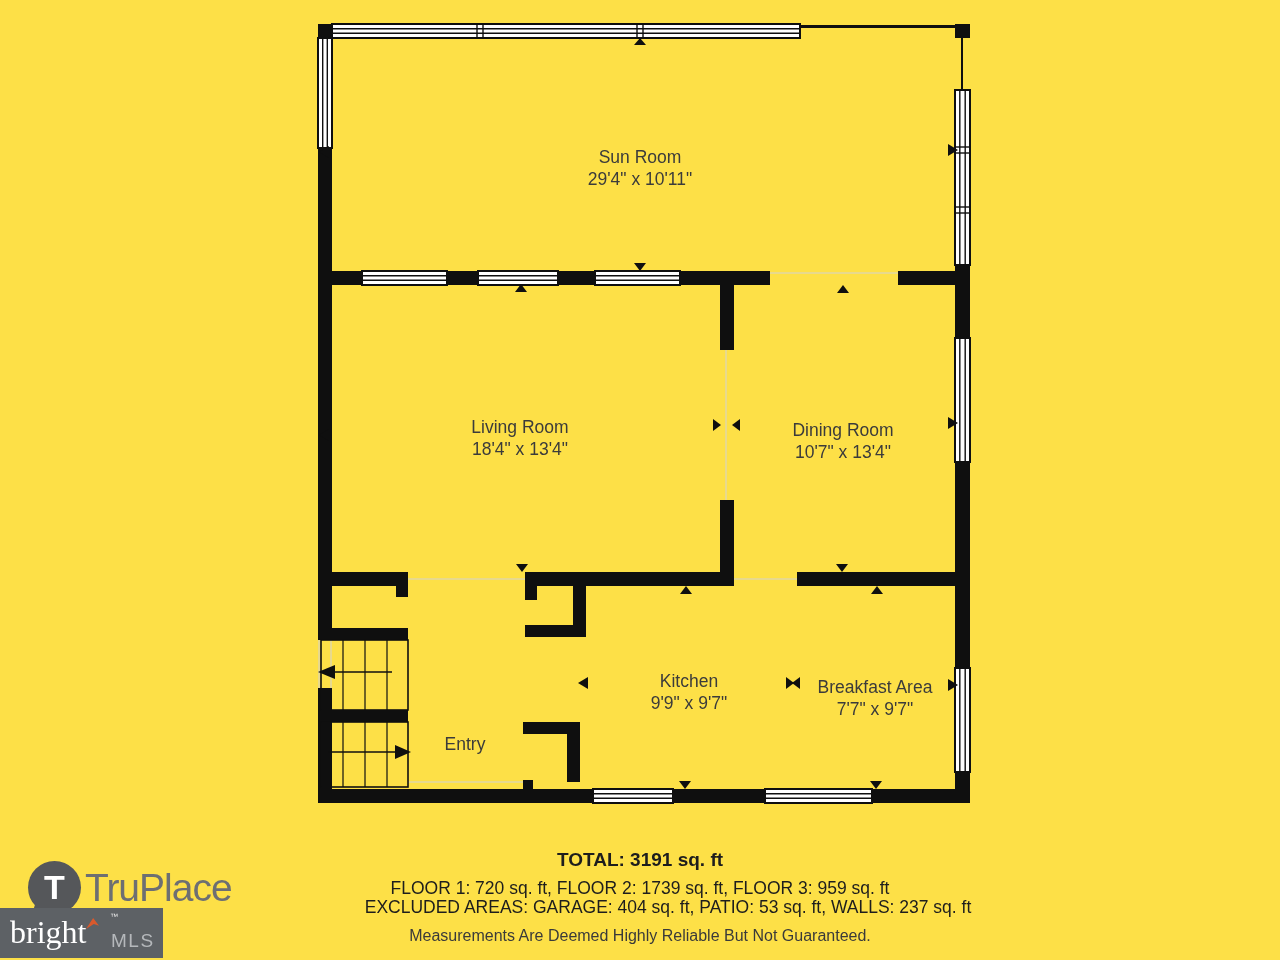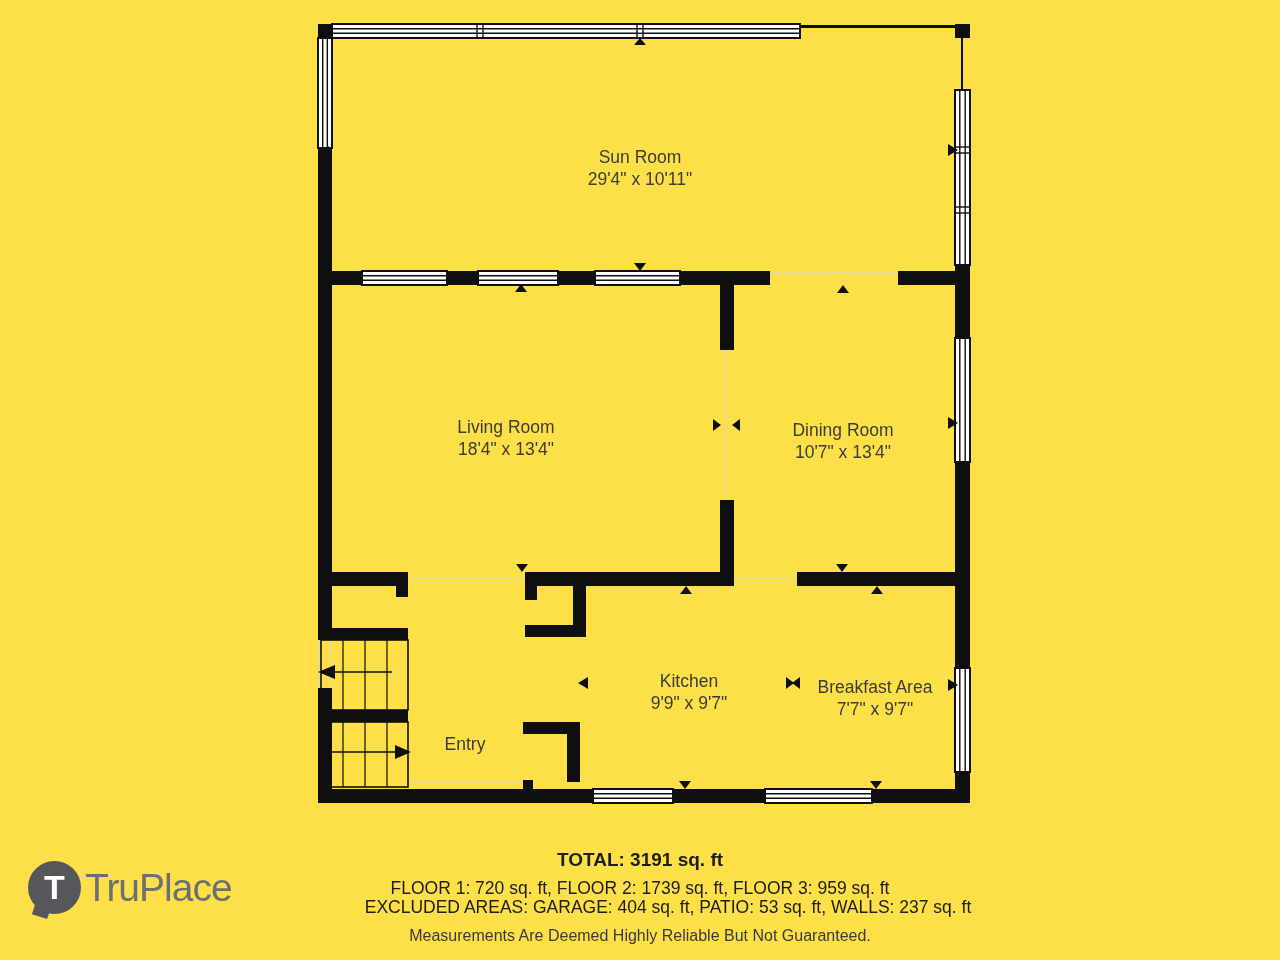--- a/index.html
+++ b/index.html
@@ -193,21 +193,21 @@
       <polygon class="tri" points="948,679 948,691 958,685"></polygon>
       <polygon class="tri" points="679,781 691,781 685,789"></polygon>
       <polygon class="tri" points="870,781 882,781 876,789"></polygon>
     </g>
   </svg>
 
   <div class="room-label" style="left:640px;top:168px;">
     <div>Sun Room</div>
     <div>29'4" x 10'11"</div>
   </div>
-  <div class="room-label" style="left:506px;top:438px;">
+  <div class="room-label" style="left:520px;top:438px;">
     <div>Living Room</div>
     <div>18'4" x 13'4"</div>
   </div>
   <div class="room-label" style="left:843px;top:441px;">
     <div>Dining Room</div>
     <div>10'7" x 13'4"</div>
   </div>
   <div class="room-label" style="left:689px;top:692px;">
     <div>Kitchen</div>
     <div>9'9" x 9'7"</div>
@@ -226,14 +226,20 @@
   <div class="summary-line disclaimer-line">Measurements Are Deemed Highly Reliable But Not Guaranteed.</div>
 
   <div class="truplace">
     <div class="tp-pin">
       <div class="tp-tail"></div>
       <div class="tp-circle">T</div>
     </div>
     <div class="tp-text">TruPlace</div>
   </div>
 
+  <div class="bright-box">
+    <div class="bright-word">bright</div>
+    <div class="bright-accent"></div>
+    <div class="bright-tm">™</div>
+    <div class="bright-mls">MLS</div>
+  </div>
 
 </div>
 
 </body></html>

